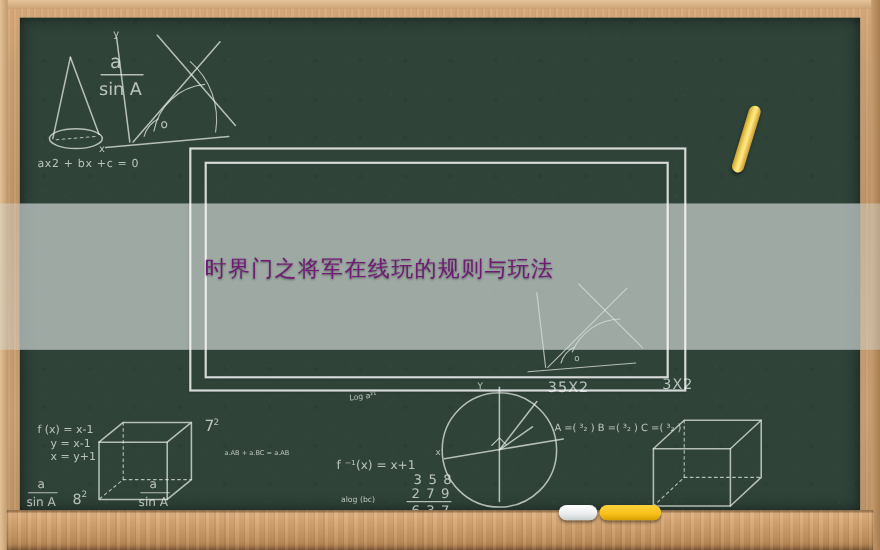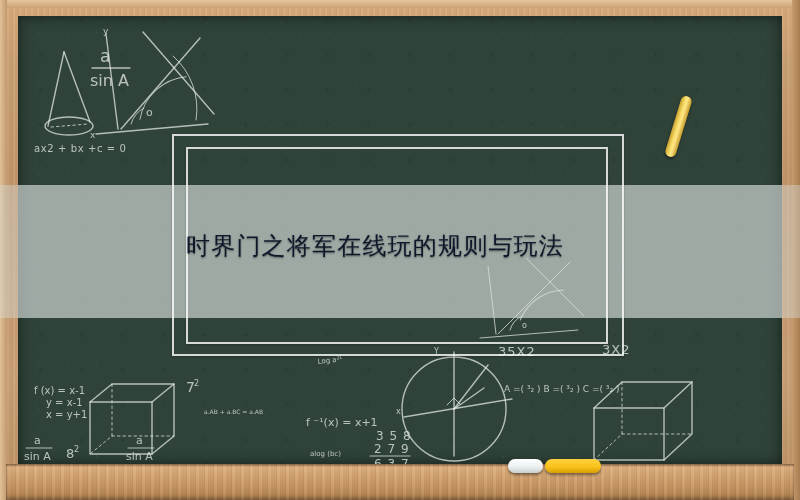--- a/index.html
+++ b/index.html
@@ -101,22 +101,22 @@
     border:2px solid rgba(255,255,255,.80);
     box-shadow:0 1px 2px rgba(0,0,0,.25);
   }
   .wframe-outer{left:172px;top:134px;width:448px;height:218px;}
   .wframe-inner{left:186px;top:147px;width:418px;height:193px;}
 
   
   .title{
     position:absolute;left:186px;top:232px;
     width:430px;
-    color:#0f172a;
-    font-size:24px;
+    color:#701a75;
+    font-size:20px;
     letter-spacing:1.2px;
     line-height:1.2;
     white-space:nowrap;
     text-shadow:0 1px 2px rgba(0,0,0,.45);
     font-family:"DejaVu Sans","Liberation Sans",sans-serif;
   }
 
   
   .chalk-stick{
     position:absolute;

